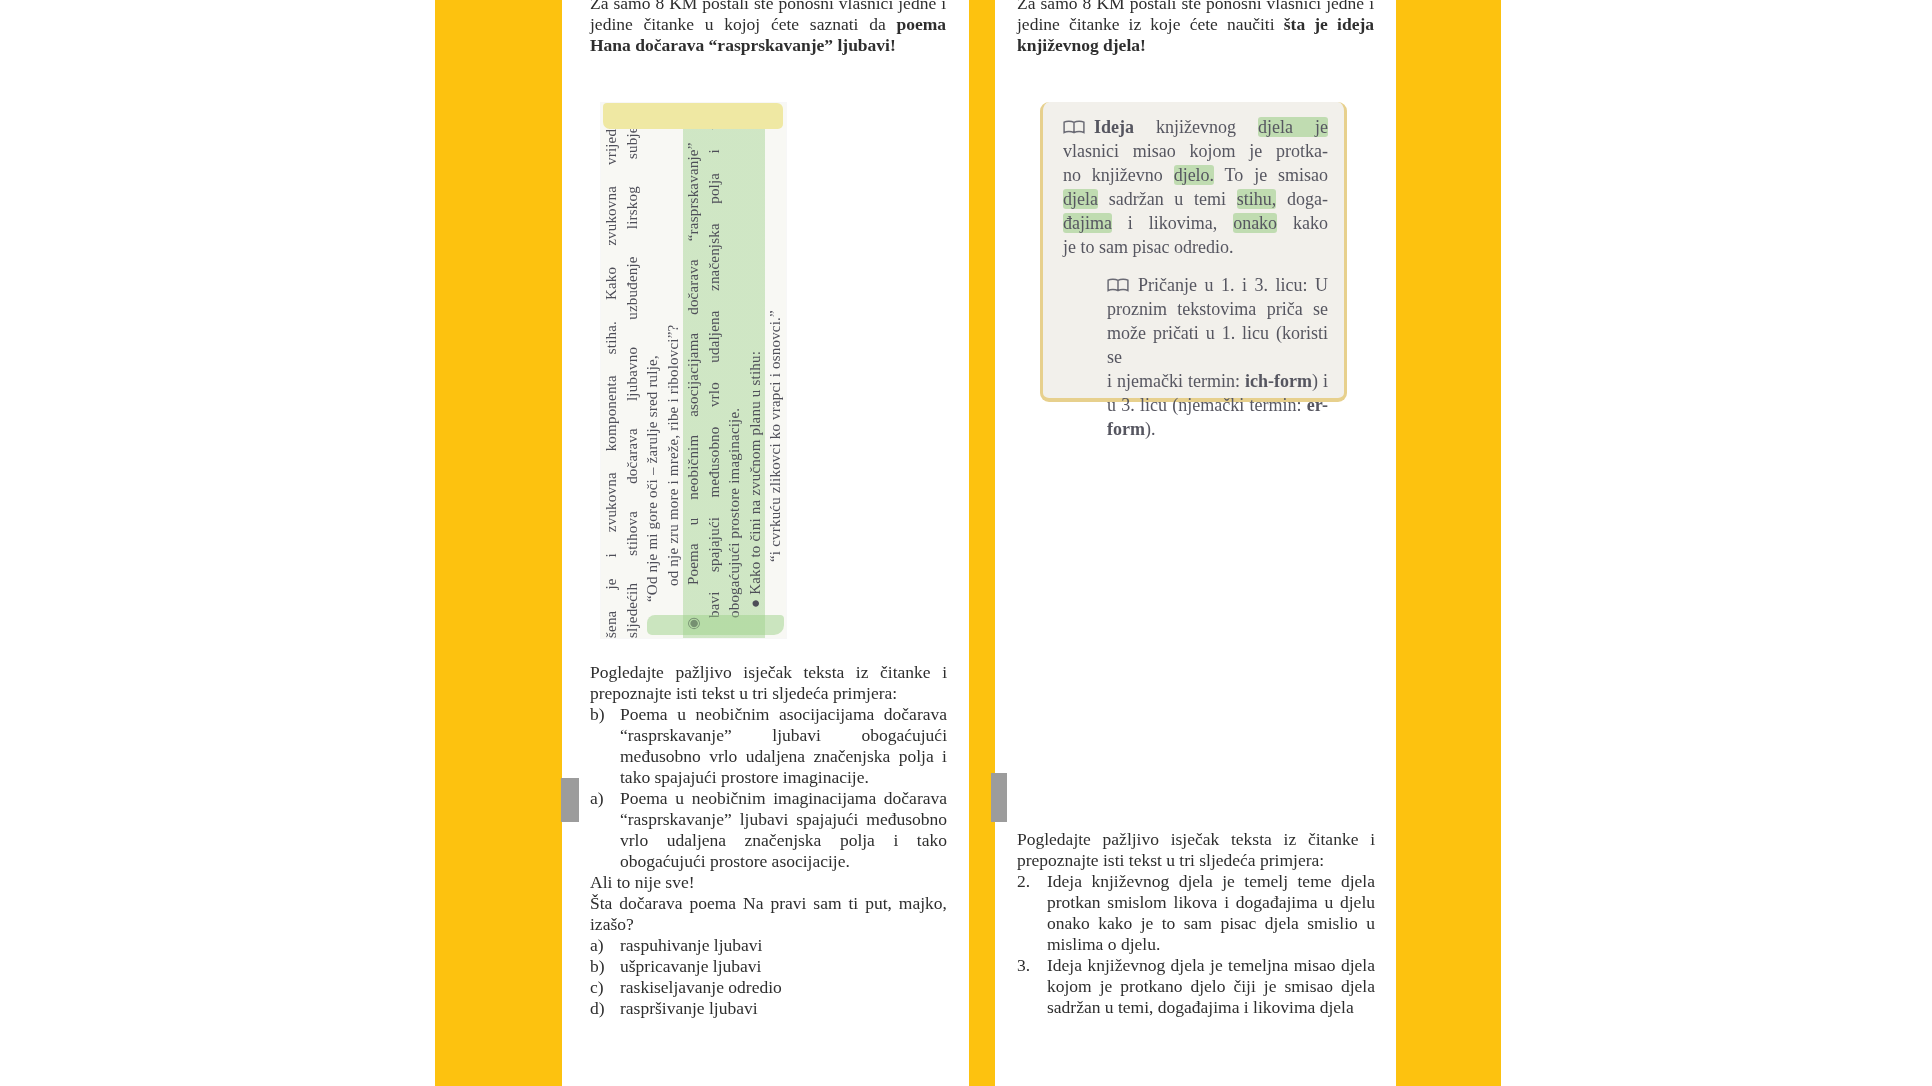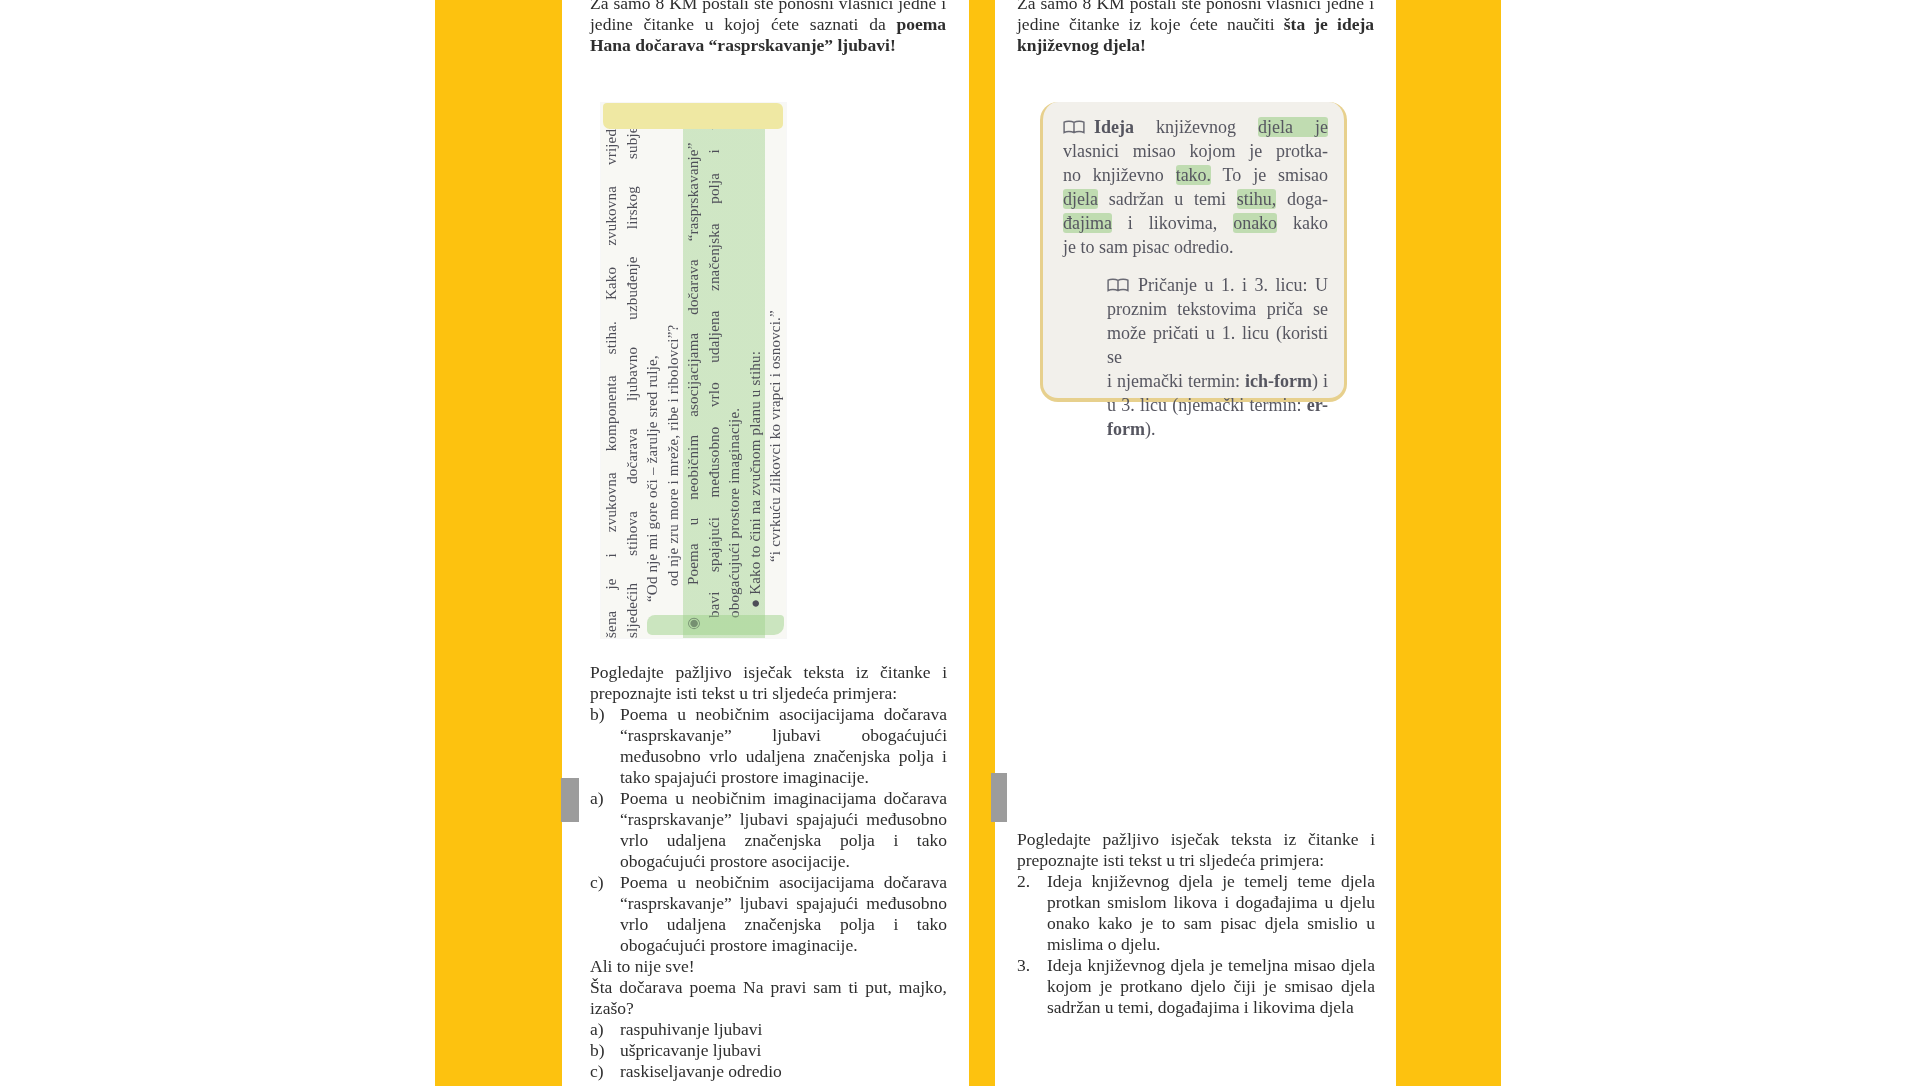--- a/index.html
+++ b/index.html
@@ -39,21 +39,21 @@
   .rline.just { white-space:normal; text-align:justify; text-align-last:justify; }
   .rline.rhl { background:linear-gradient(rgba(151,206,131,0.42),rgba(151,206,131,0.42)); }
   .ystrip { position:absolute; top:0; left:2px; right:3px; height:26px;
     background:#efe8a3; border-radius:4px 6px 5px 7px; }
   .gbar { position:absolute; bottom:3px; left:46px; right:2px; height:20px;
     background:rgba(158,210,138,0.5); border-radius:8px 4px 10px 5px; }
 
   
   .defbox { position:absolute; left:1040px; top:102px; width:307px; height:300px;
     background:#f2f0eb; border-left:3px solid #e7d08d; border-right:3px solid #e7d08d;
-    border-bottom:4px solid #e7d08d; border-radius:18px; padding:13px 16px 0 20px;
+    border-bottom:4px solid #e7d08d; border-radius:9px; padding:13px 16px 0 20px;
     color:#565660; font-size:18px; }
   .bline { line-height:24px; text-align:justify; text-align-last:justify; }
   .bline.last { text-align-last:left; }
   .defbox .p2 { margin-top:14px;margin-left:44px; }
   .hl { background:rgba(141,199,120,0.5); border-radius:3px; }
   .bookicon { display:inline-block; width:22px; height:15px; vertical-align:-2px;
     margin-right:9px; }
 </style>
 </head>
 <body>
@@ -83,41 +83,40 @@
       </div>
     <div class="ystrip"></div>
     <div class="gbar"></div>
   </div>
 
   <div class="textcol" id="left-exercise">
     <div>Pogledajte pažljivo isječak teksta iz čitanke i prepoznajte isti tekst u tri sljedeća primjera:</div>
     <div id="left-items">
         <div class="li"><span class="m">b)</span><span>Poema u neobičnim asocijacijama dočarava “rasprskavanje” ljubavi obogaćujući međusobno vrlo udaljena značenjska polja i tako spajajući prostore imaginacije.</span></div>
         <div class="li"><span class="m">a)</span><span>Poema u neobičnim imaginacijama dočarava “rasprskavanje” ljubavi spajajući međusobno vrlo udaljena značenjska polja i tako obogaćujući prostore asocijacije.</span></div>
-        <div class="li"><span class="m">c)</span><span>Poema u neobičnim asocijacijama dočarava “rasprskavanje” ljubavi spajajući međusobno vrlo udaljena značenjska polja i tako obogaćujući prostore imaginacije.</span></div>
       </div>
     <div>Ali to nije sve!</div>
     <div>Šta dočarava poema Na pravi sam ti put, majko, izašo?</div>
     <div id="left-options">
         <div class="li"><span class="m">a)</span><span>raspuhivanje ljubavi</span></div>
         <div class="li"><span class="m">b)</span><span>ušpricavanje ljubavi</span></div>
         <div class="li"><span class="m">c)</span><span>raskiseljavanje odredio</span></div>
         <div class="li"><span class="m">d)</span><span>raspršivanje ljubavi</span></div>
       </div>
   </div>
 
   <p class="textcol intro" id="right-intro"><span>Za samo 8 KM postali ste ponosni vlasnici jedne i jedine čitanke iz koje ćete naučiti </span><span class="b">šta je ideja književnog djela!</span></p>
 
   <div class="defbox">
     <div class="p1" id="box-p1">
         <div class="bline"><svg class="bookicon" viewBox="0 0 24 16">
             <path d="M12 2.5 C9 0.8 4 0.8 1.2 2.2 L1.2 13.5 C4 12 9 12 12 13.7 C15 12 20 12 22.8 13.5 L22.8 2.2 C20 0.8 15 0.8 12 2.5 Z M12 2.5 L12 13.7" fill="none" stroke="#6a6a74" stroke-width="1.6"></path>
           </svg><span class="b">Ideja</span><span> književnog </span><span class="hl">djela je</span></div>
         <div class="bline"><span>vlasnici misao kojom je protka-</span></div>
-        <div class="bline"><span>no književno </span><span class="hl">tako.</span><span> To je smisao</span></div>
+        <div class="bline"><span>no književno </span><span class="hl">djelo.</span><span> To je smisao</span></div>
         <div class="bline"><span class="hl">djela</span><span> sadržan u temi </span><span class="hl">stihu,</span><span> doga-</span></div>
         <div class="bline"><span class="hl">đajima</span><span> i likovima, </span><span class="hl">onako</span><span> kako</span></div>
         <div class="bline last"><span>je to sam pisac odredio.</span></div>
       </div>
     <div class="p2" id="box-p2">
         <div class="bline"><svg class="bookicon" viewBox="0 0 24 16">
             <path d="M12 2.5 C9 0.8 4 0.8 1.2 2.2 L1.2 13.5 C4 12 9 12 12 13.7 C15 12 20 12 22.8 13.5 L22.8 2.2 C20 0.8 15 0.8 12 2.5 Z M12 2.5 L12 13.7" fill="none" stroke="#6a6a74" stroke-width="1.6"></path>
           </svg><span>Pričanje u 1. i 3. licu: U</span></div>
         <div class="bline"><span>proznim tekstovima priča se</span></div>
         <div class="bline"><span>može pričati u 1. licu (koristi se</span></div>

